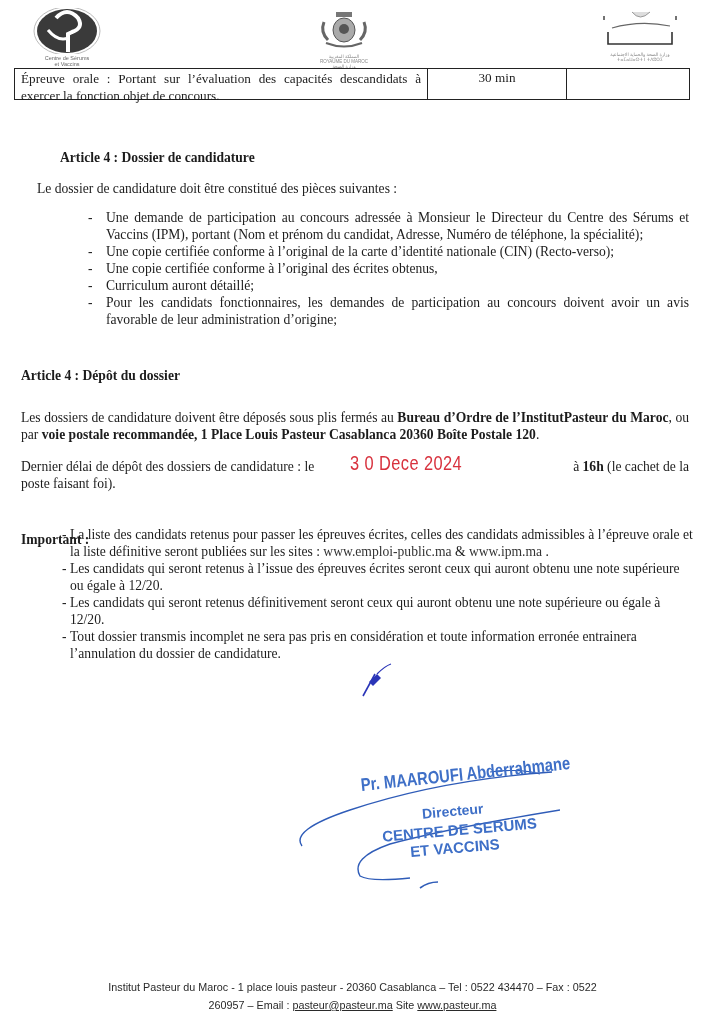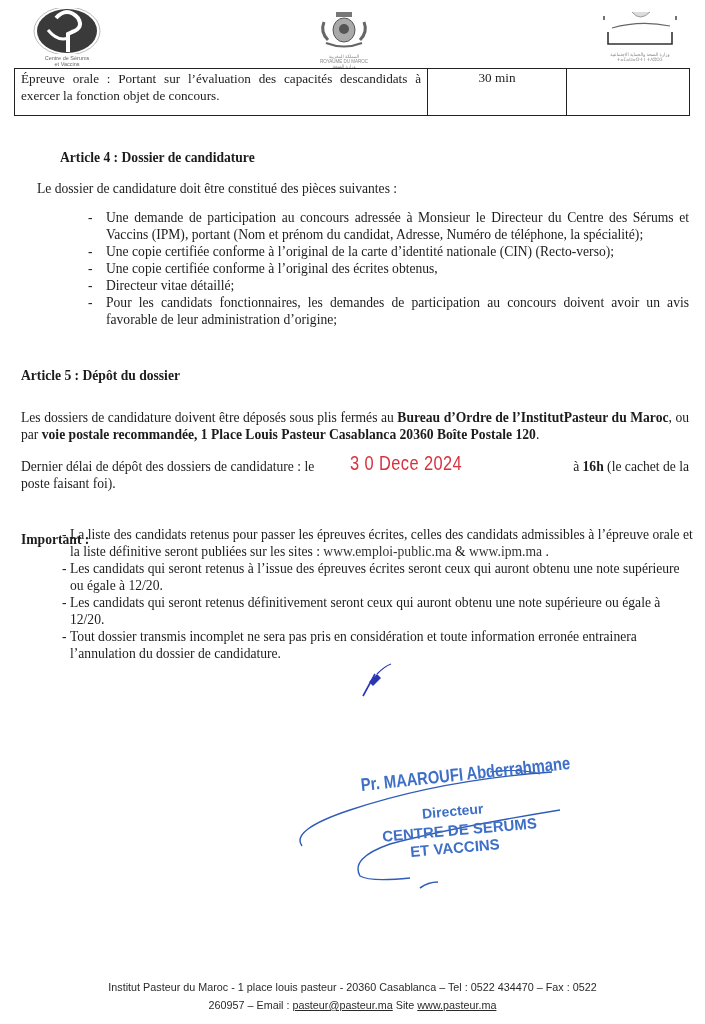--- a/index.html
+++ b/index.html
@@ -14,21 +14,21 @@
     .logo-left { left: 28px; top: 8px; width: 78px; height: 58px; }
     .logo-left svg { display:block; }
     .logo-left .cap { font-family: "Liberation Sans", sans-serif; font-size: 5.5px; color:#666; text-align:center; line-height:6px; margin-top:1px; }
     .logo-mid { left: 314px; top: 10px; width: 60px; height: 56px; }
     .logo-mid .cap { font-family: "Liberation Sans", sans-serif; font-size: 4.5px; color:#888; text-align:center; line-height:5px; }
     .logo-right { left: 590px; top: 8px; width: 100px; height: 56px; }
     .logo-right .cap { font-family: "Liberation Sans", sans-serif; font-size: 4.5px; color:#888; text-align:center; line-height:5px; }
 
     
     .exam-table {
-      left: 14px; top: 68px; width: 676px; height: 48px;
+      left: 14px; top: 68px; width: 676px; height: 32px;
       border: 1.6px solid #222; box-sizing: border-box;
       display: flex;
     }
     .exam-table .c1 { width: 413px; border-right: 1.6px solid #222; padding: 1px 6px 0 6px; box-sizing:border-box;
       font-size: 13.2px; line-height: 17px; text-align: justify; }
     .exam-table .c2 { width: 139px; border-right: 1.6px solid #222; text-align:center; font-size: 13.2px; padding-top: 1px; box-sizing:border-box; }
     .exam-table .c3 { flex: 1; text-align:center; font-size: 13.2px; padding-top: 1px; }
 
     .h { font-weight: bold; font-size: 13.6px; }
     .p { font-size: 13.6px; line-height: 17px; }
@@ -116,25 +116,25 @@
   <div class="c2">30 min</div>
 </div>
 
 <div class="abs h" style="left:16px; top:150px;margin-left:44px;">Article 4 : Dossier de candidature</div>
 <div class="abs p" style="left:21px; top:180px;margin-left:16px;">Le dossier de candidature doit être constitué des pièces suivantes :</div>
 
 <ul class="abs dash" style="left:106px; top:209px; width:583px;">
   <li><span class="bullet">-</span><span>Une demande de participation au concours adressée à Monsieur le Directeur du Centre des Sérums et Vaccins (IPM), portant (Nom et prénom du candidat, Adresse, Numéro de téléphone, la spécialité);</span></li>
   <li><span class="bullet">-</span><span>Une copie certifiée conforme à l’original de la carte d’identité nationale (CIN) (Recto-verso);</span></li>
   <li><span class="bullet">-</span><span>Une copie certifiée conforme à l’original des écrites obtenus,</span></li>
-  <li><span class="bullet">-</span><span>Directeur vitae détaillé;</span></li>
+  <li><span class="bullet">-</span><span>Curriculum auront détaillé;</span></li>
   <li><span class="bullet">-</span><span>Pour les candidats fonctionnaires, les demandes de participation au concours doivent avoir un avis favorable de leur administration d’origine;</span></li>
 </ul>
 
-<div class="abs h" style="left:21px; top:368px;">Article 5 : Dépôt du dossier</div>
+<div class="abs h" style="left:21px; top:368px;">Article 4 : Dépôt du dossier</div>
 <div class="abs p just" style="left:21px; top:409px; width:668px;">
   <span>Les dossiers de candidature doivent être déposés sous plis fermés au </span><span class="bold">Bureau d’Ordre de l’InstitutPasteur du Maroc</span><span>, ou par </span><span class="bold">voie postale recommandée, 1 Place Louis Pasteur Casablanca 20360 Boîte Postale 120</span><span>.</span>
 </div>
 
 <div class="abs p" style="left:21px; top:458px;">Dernier délai de dépôt des dossiers de candidature : le</div>
 <div class="abs stamp-date">3 0 Dece 2024</div>
 <div class="abs p" style="left:508px; top:458px; width:181px; text-align:right;">
   <span>à </span><span class="bold">16h</span><span> (le cachet de la</span>
 </div>
 <div class="abs p" style="left:21px; top:475px;">poste faisant foi).</div>

